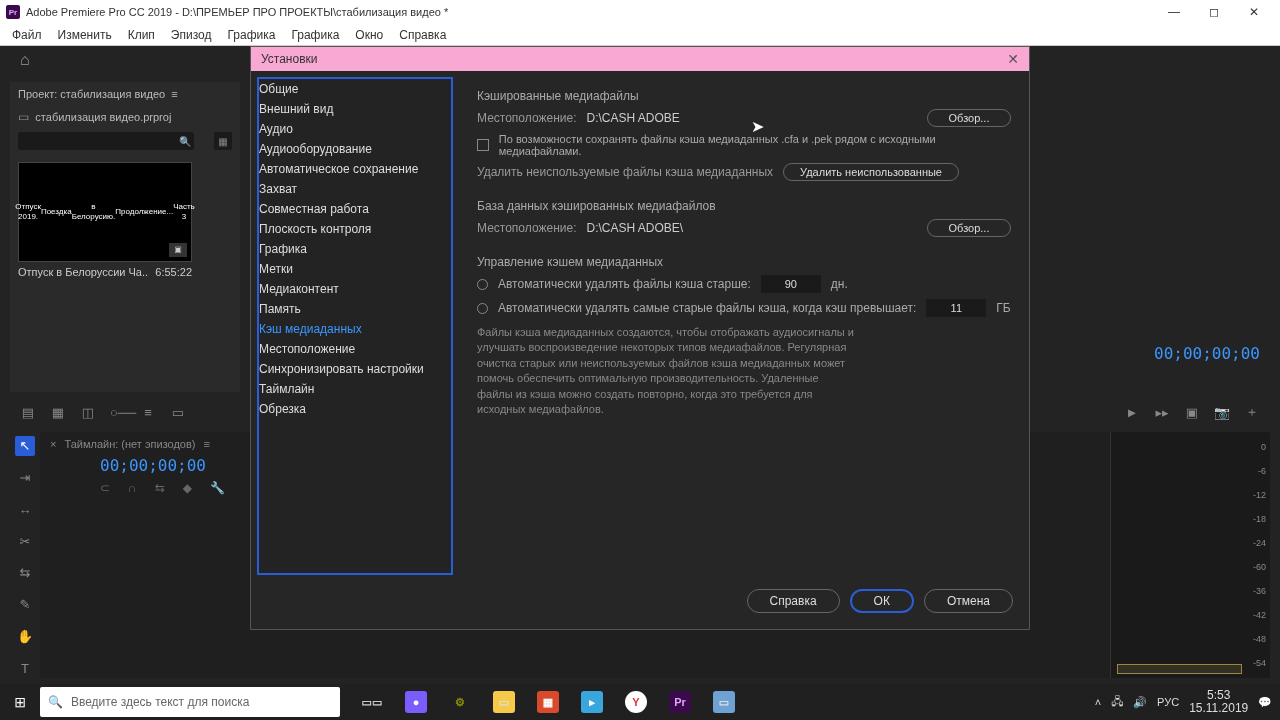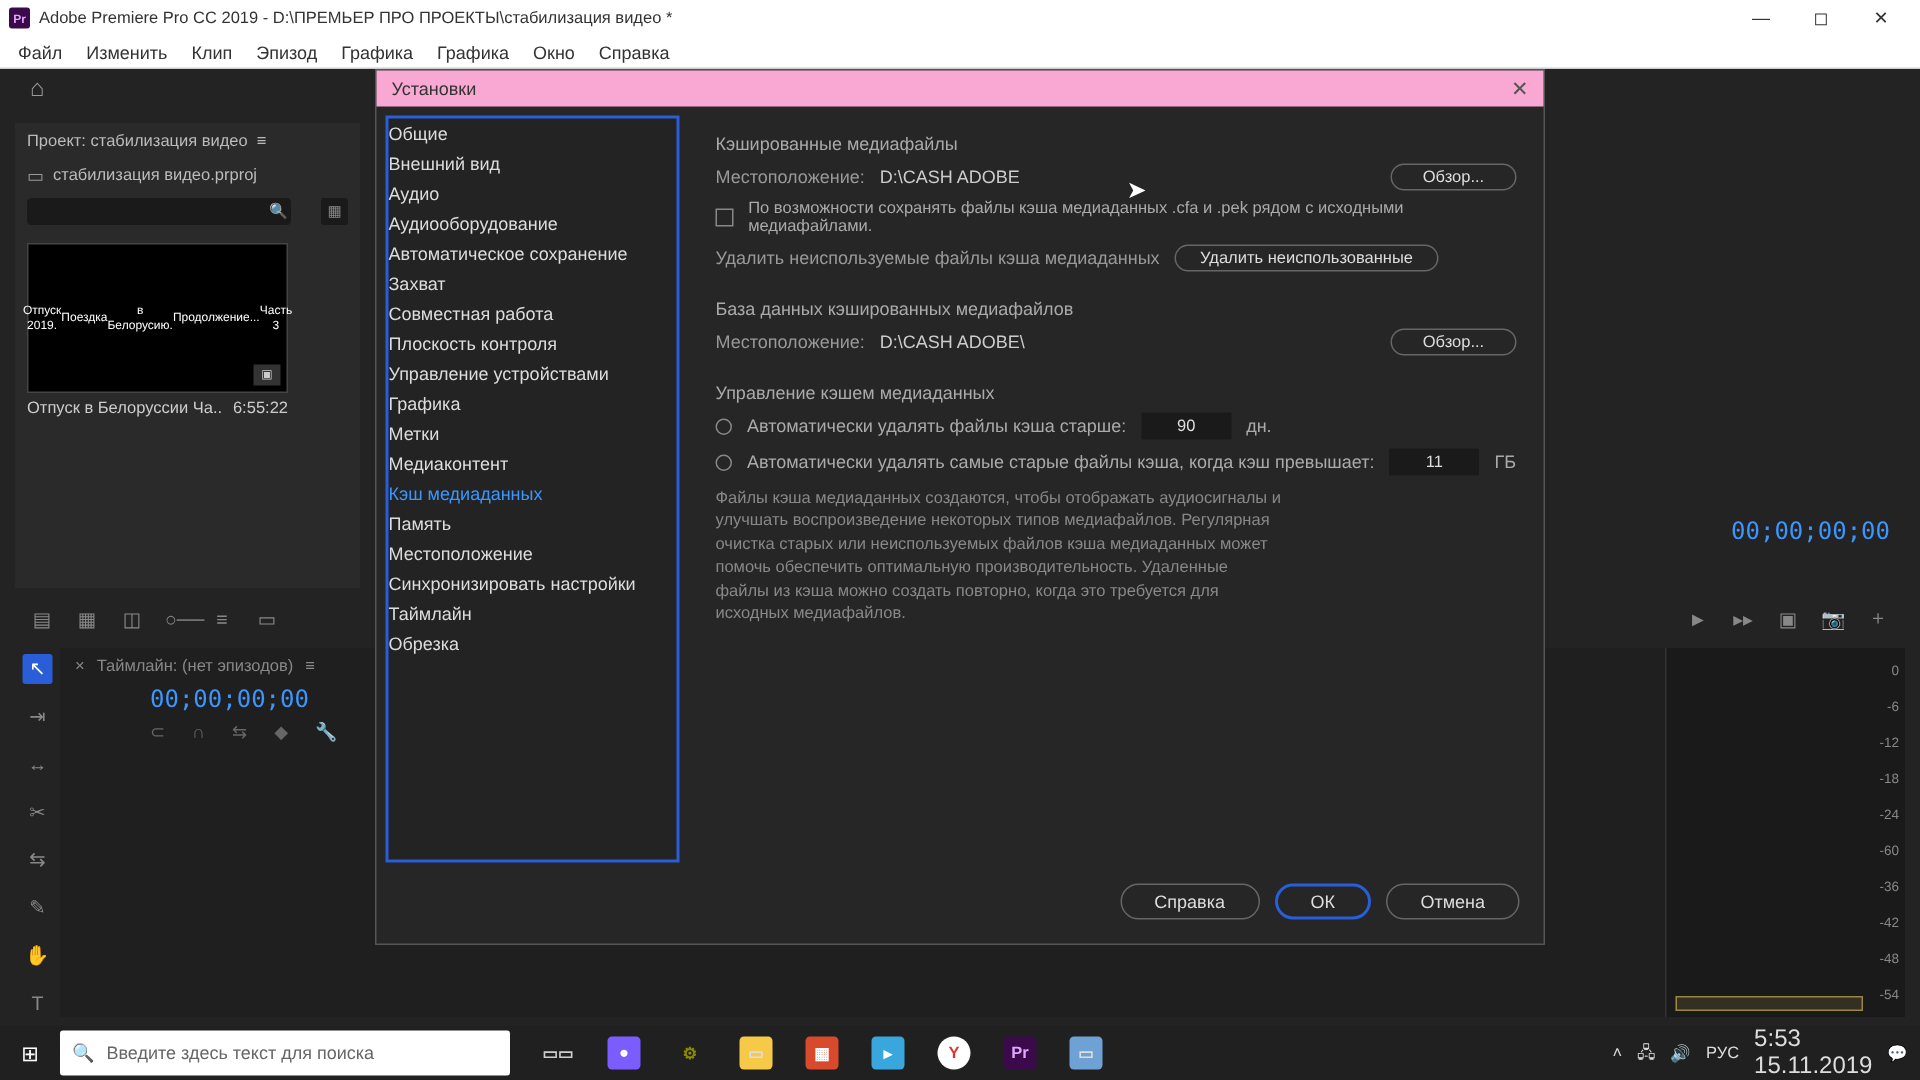--- a/index.html
+++ b/index.html
@@ -89,21 +89,21 @@
 
 
 .taskbar { position: absolute; bottom: 0; left: 0; right: 0; height: 36px; background: #202020; display: flex; align-items: center; color: #ddd; font-size: 12px; }
 .taskbar .start { width: 40px; display: flex; align-items: center; justify-content: center; color: #fff; font-size: 14px; }
 .taskbar .searchbox { width: 300px; height: 30px; background: #fff; display: flex; align-items: center; padding: 0 8px; gap: 8px; color: #666; border-radius: 2px; }
 .taskbar .tb-icons { display: flex; gap: 4px; margin-left: 12px; align-items: center; }
 .taskbar .tb-icon { width: 40px; height: 30px; display: flex; align-items: center; justify-content: center; position: relative; }
 .taskbar .tb-icon .iconbox { width: 22px; height: 22px; border-radius: 3px; display:flex; align-items:center; justify-content:center; font-size:11px; font-weight:bold; }
 .taskbar .tb-spacer { flex: 1; }
 .taskbar .tray { display: flex; align-items: center; gap: 10px; padding: 0 8px; font-size: 11px; color: #ddd; }
-.taskbar .tray .clock { text-align: left; line-height: 1.1; font-size: 16px; }
+.taskbar .tray .clock { text-align: center; line-height: 1.1; font-size: 12px; }
 </style>
 </head>
 <body>
 
 <div class="titlebar">
   <div class="app-icon">Pr</div>
   <span>Adobe Premiere Pro CC 2019 - D:\ПРЕМЬЕР ПРО ПРОЕКТЫ\стабилизация видео *</span>
   <div class="spacer"></div>
   <div class="winbtn">—</div>
   <div class="winbtn">◻</div>
@@ -226,26 +226,25 @@
     <div class="dlg-body">
       <div class="sidebar" id="dlg-sidebar">
           <div class="side-item">Общие</div>
           <div class="side-item">Внешний вид</div>
           <div class="side-item">Аудио</div>
           <div class="side-item">Аудиооборудование</div>
           <div class="side-item">Автоматическое сохранение</div>
           <div class="side-item">Захват</div>
           <div class="side-item">Совместная работа</div>
           <div class="side-item">Плоскость контроля</div>
-          <div class="side-item">Управление устройствами</div>
           <div class="side-item">Графика</div>
           <div class="side-item">Метки</div>
           <div class="side-item">Медиаконтент</div>
+          <div class="side-item">Память</div>
           <div class="side-item selected">Кэш медиаданных</div>
-          <div class="side-item">Память</div>
           <div class="side-item">Местоположение</div>
           <div class="side-item">Синхронизировать настройки</div>
           <div class="side-item">Таймлайн</div>
           <div class="side-item">Обрезка</div>
         </div>
       <div class="content">
         <div class="section-title">Кэшированные медиафайлы</div>
         <div class="row">
           <span class="label">Местоположение:</span>
           <span class="value">D:\CASH ADOBE</span>

